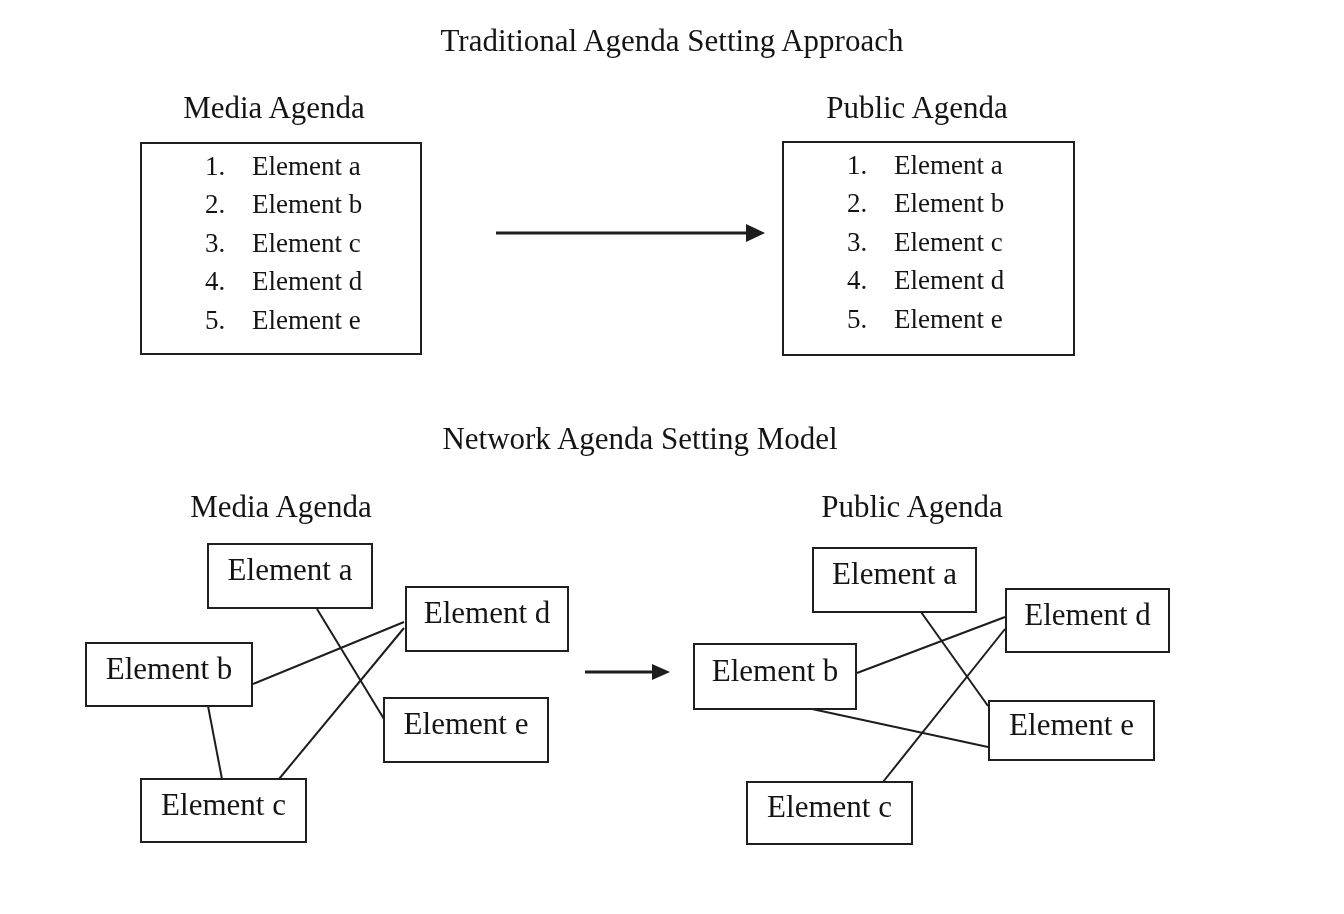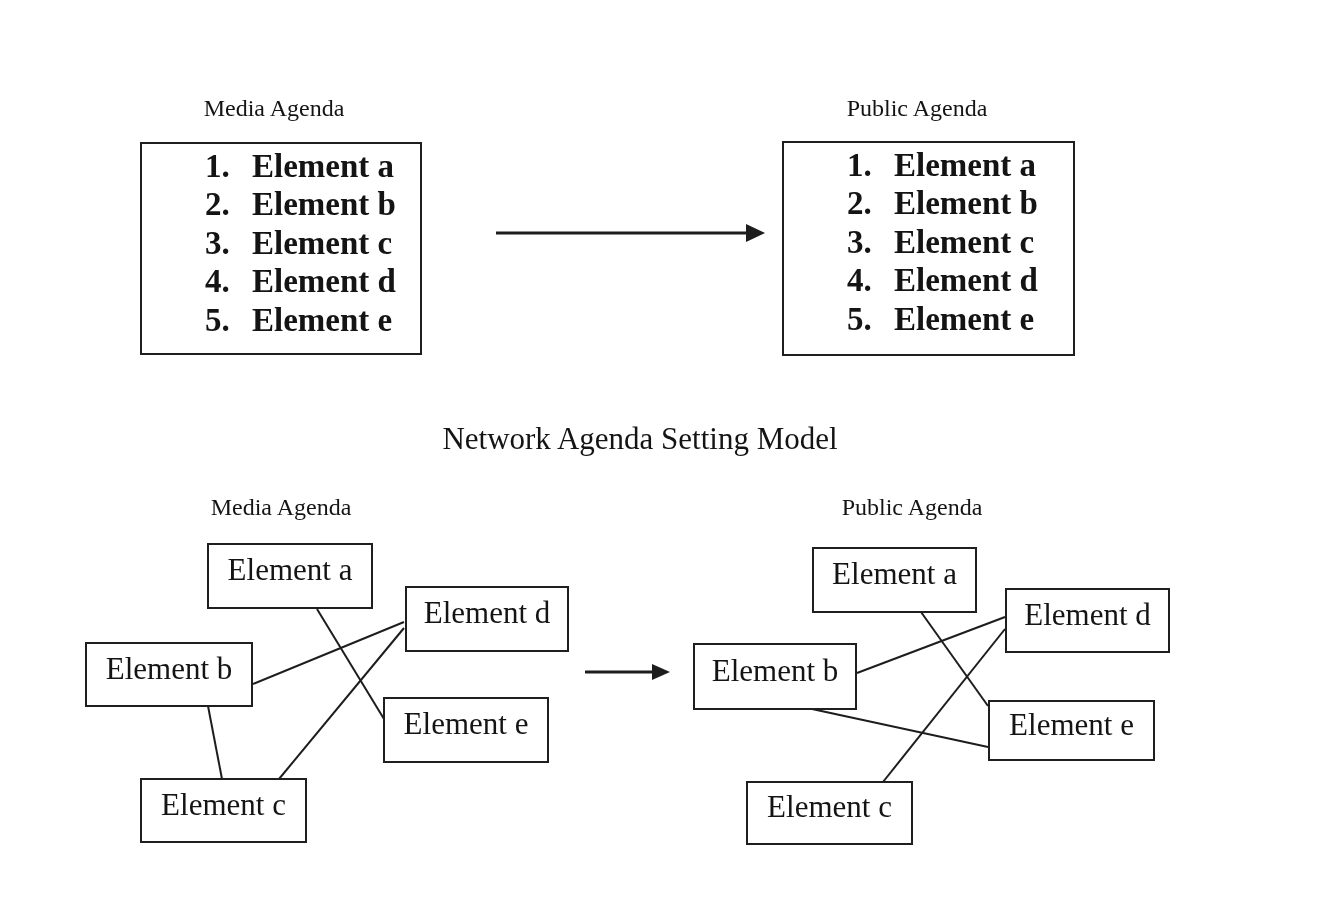--- a/index.html
+++ b/index.html
@@ -21,40 +21,39 @@
   .title {
     position: absolute;
     font-size: 31px;
     line-height: 36px;
     text-align: center;
     white-space: nowrap;
     z-index: 3;
   }
   .heading {
     position: absolute;
-    font-size: 24px;
+    font-size: 31px;
     line-height: 36px;
     text-align: center;
     white-space: nowrap;
     z-index: 3;
   }
   .listbox {
     position: absolute;
     box-sizing: border-box;
     border: 2px solid #1f1f1f;
     background: #ffffff;
     padding-top: 3px;
     z-index: 2;
   }
   .row {
     height: 38.4px;
     line-height: 38.4px;
-    font-size: 33px;
+    font-size: 27px;
     white-space: nowrap;
-    font-weight: bold;
   }
   .row .num {
     display: inline-block;
     margin-left: 63px;
     width: 47px;
   }
   .node {
     position: absolute;
     box-sizing: border-box;
     border: 2px solid #1f1f1f;
@@ -88,20 +87,21 @@
     <g>
       <line x1="496" y1="233" x2="749" y2="233" stroke="#1d1d1d" stroke-width="3"></line>
       <polygon points="765,233 746,224 746,242" fill="#1d1d1d"></polygon>
     </g>
     <g>
       <line x1="585" y1="672" x2="656" y2="672" stroke="#1d1d1d" stroke-width="3"></line>
       <polygon points="670,672 652,664 652,680" fill="#1d1d1d"></polygon>
     </g>
   </svg>
 
+  <div class="title" style="left:0; top:23px; width:1344px;">Traditional Agenda Setting Approach</div>
 
   <div class="heading" style="left:124px; top:90px; width:300px;">Media Agenda</div>
   <div class="heading" style="left:767px; top:90px; width:300px;">Public Agenda</div>
 
   <div class="listbox" style="left:140px; top:142px; width:282px; height:213px;">
     <div class="row"><span class="num">1.</span><span>Element a</span></div>
     <div class="row"><span class="num">2.</span><span>Element b</span></div>
     <div class="row"><span class="num">3.</span><span>Element c</span></div>
     <div class="row"><span class="num">4.</span><span>Element d</span></div>
     <div class="row"><span class="num">5.</span><span>Element e</span></div>

